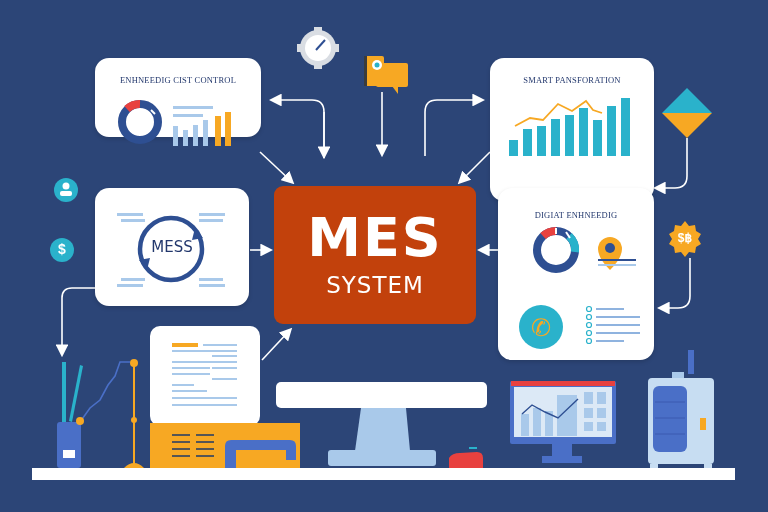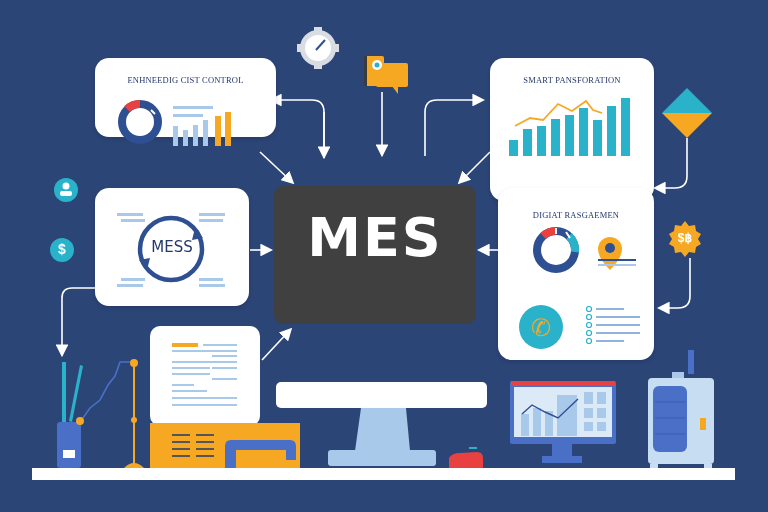--- a/index.html
+++ b/index.html
@@ -1,20 +1,20 @@
 <!DOCTYPE html>
 <html><head>
 <meta charset="utf-8">
 <style>
   html,body{margin:0;padding:0;}
   body{width:768px;height:512px;background:#2c4577;position:relative;overflow:hidden;font-family:"Liberation Sans",sans-serif;}
   .abs{position:absolute;}
   .card{position:absolute;background:#fff;border-radius:14px;box-shadow:0 2px 4px rgba(0,0,0,.15);}
   .card-title{position:absolute;left:0;right:0;text-align:center;font-size:8.5px;color:#23386d;letter-spacing:.2px;font-family:"Liberation Serif",serif;}
-  .mes-box{position:absolute;left:274px;top:186px;width:202px;height:138px;background:#404040;border-radius:9px;}
+  .mes-box{position:absolute;left:274px;top:186px;width:202px;height:138px;background:#c2410c;border-radius:9px;}
   .mes-title{position:absolute;left:0;right:0;top:20px;text-align:center;color:#fff;font-size:54px;font-weight:bold;letter-spacing:2px;font-family:"DejaVu Sans",sans-serif;}
   .mes-sub{position:absolute;left:0;right:0;top:86px;text-align:center;color:#fff;font-size:23px;letter-spacing:1px;font-family:"DejaVu Sans",sans-serif;}
   svg{position:absolute;left:0;top:0;}
   .shelf{position:absolute;left:32px;top:468px;width:703px;height:12px;background:#fff;}
 </style>
 </head>
 <body>
 
 <svg width="768" height="512">
   <defs>
@@ -41,21 +41,21 @@
     <path d="M262,360 L290,330" marker-end="url(#ah)"></path>
 
     <path d="M687,138 L687,176 Q687,188 675,188 L656,188" marker-end="url(#ah)"></path>
 
     <path d="M690,258 L690,296 Q690,308 678,308 L660,308" marker-end="url(#ah)"></path>
 
     <path d="M95,288 L72,288 Q62,288 62,298 L62,354" marker-end="url(#ah)"></path>
   </g>
 </svg>
 
-<div class="card" style="left:95px;top:58px;width:166px;height:79px;padding-left:15px;">
+<div class="card" style="left:95px;top:58px;width:166px;height:79px;">
   <div class="card-title" style="top:17px;">ENHNEEDIG CIST CONTROL</div>
   <svg width="166" height="113">
     <circle cx="45" cy="64" r="18" fill="none" stroke="#2e4f92" stroke-width="8"></circle>
     <path d="M45,46 A18,18 0 0,0 32,51" fill="none" stroke="#e8413f" stroke-width="8"></path>
     <line x1="56" y1="52" x2="60" y2="56" stroke="#fff" stroke-width="2"></line>
     <rect x="78" y="48" width="40" height="3" fill="#a9c9ea"></rect>
     <rect x="78" y="56" width="30" height="3" fill="#a9c9ea"></rect>
     <rect x="78" y="68" width="5" height="20" fill="#a9c9ea"></rect>
     <rect x="88" y="72" width="5" height="16" fill="#a9c9ea"></rect>
     <rect x="98" y="67" width="5" height="21" fill="#a9c9ea"></rect>
@@ -94,21 +94,21 @@
         <rect x="104" y="96" width="26" height="3"></rect>
     </g>
     <circle cx="76" cy="61" r="31" fill="none" stroke="#2e4f92" stroke-width="4.5"></circle>
     <path d="M100,40 L108,50 L97,52 z" fill="#2e4f92"></path>
     <path d="M52,82 L44,72 L55,70 z" fill="#2e4f92"></path>
   </svg>
   <div class="abs" style="left:0;right:0;top:50px;text-align:center;font-size:15px;color:#23386d;font-family:'DejaVu Sans',sans-serif;">MESS</div>
 </div>
 
 <div class="card" style="left:498px;top:188px;width:156px;height:172px;">
-  <div class="card-title" style="top:22px;">DIGIAT RASGAEMEN</div>
+  <div class="card-title" style="top:22px;">DIGIAT ENHNEEDIG</div>
   <svg width="156" height="172">
     <circle cx="58" cy="62" r="19" fill="none" stroke="#2e4f92" stroke-width="8"></circle>
     <path d="M58,43 A19,19 0 0,0 45,48" fill="none" stroke="#e8413f" stroke-width="8"></path>
     <path d="M71,48 A19,19 0 0,1 77,64" fill="none" stroke="#2ab2cb" stroke-width="8"></path>
     <line x1="58" y1="40" x2="58" y2="46" stroke="#fff" stroke-width="2"></line>
     <line x1="68" y1="44" x2="72" y2="50" stroke="#fff" stroke-width="2"></line>
     <path d="M112,48 a12,12 0 1,1 0.01,0 M112,48" fill="none"></path>
     <path d="M100,61 A12,12 0 1,1 124,61 Q124,70 112,82 Q100,70 100,61 z" fill="#f7a823"></path>
     <circle cx="112" cy="60" r="5" fill="#2e4f92"></circle>
     <rect x="100" y="71" width="38" height="2" fill="#2e4f92"></rect>
@@ -127,20 +127,21 @@
         <rect x="98" y="128" width="44" height="2"></rect>
         <rect x="98" y="136" width="44" height="2"></rect>
         <rect x="98" y="144" width="44" height="2"></rect>
         <rect x="98" y="152" width="28" height="2"></rect>
     </g>
   </svg>
 </div>
 
 <div class="mes-box">
   <div class="mes-title">MES</div>
+  <div class="mes-sub">SYSTEM</div>
 </div>
 
 <svg width="768" height="512">
 
   <g>
     <circle cx="318" cy="48" r="18" fill="#d9dde3"></circle>
     <g fill="#d9dde3">
       <rect x="314" y="27" width="8" height="8"></rect>
         <rect x="314" y="61" width="8" height="8"></rect>
       <rect x="297" y="44" width="8" height="8"></rect>

